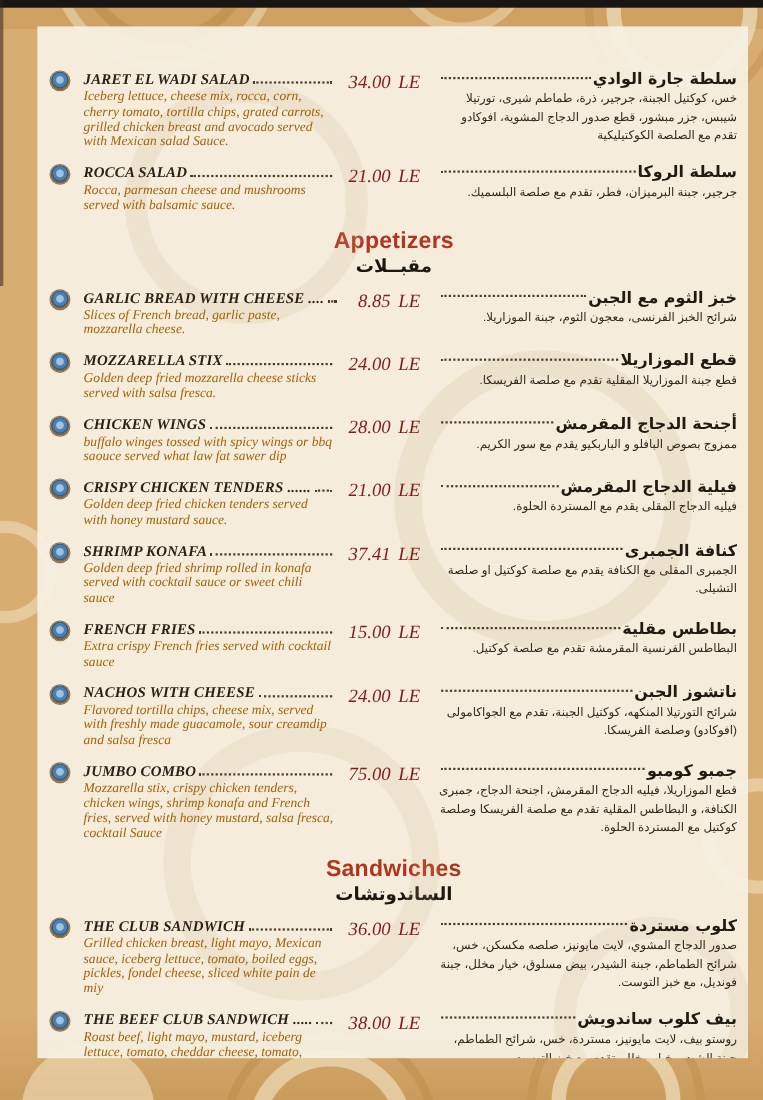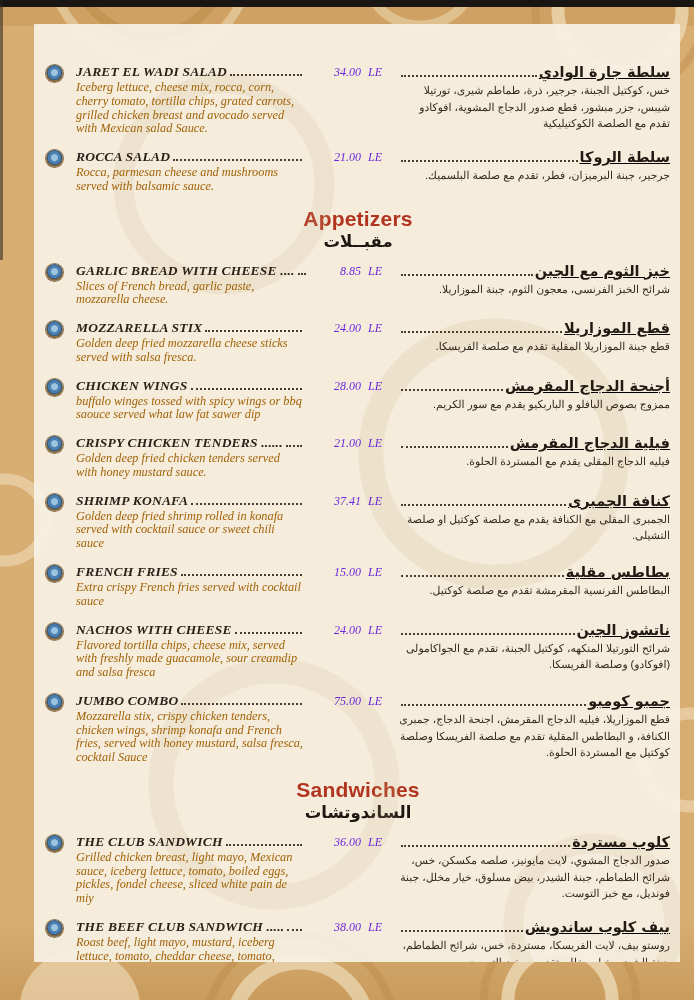--- a/index.html
+++ b/index.html
@@ -49,25 +49,25 @@
     box-shadow:0 0 0 1px #55board,#0000; box-shadow:0 0 0 1px rgba(90,66,32,.7);
   }
   .en-text { min-width:0; }
   .title-row { display:flex; align-items:baseline; }
   .t-en {
     font-weight:bold; font-style:italic; font-size:13.5px; color:#2b2118;
     letter-spacing:.2px; white-space:nowrap;
   }
   .leader { flex:1; border-bottom:2px dotted #4a3c2c; margin:0 2px 3px 3px; min-width:8px; }
   .d-en { font-style:italic; font-size:12.3px; line-height:1.12; color:#a16207; margin-top:1px; }
-  .col-price { text-align:right; font-style:italic; font-size:12px; color:#6d28d9; padding-top:1px; white-space:nowrap; }
+  .col-price { text-align:right; font-style:italic; font-size:17px; color:#7f1d1d; padding-top:1px; white-space:nowrap; }
   .p-cur { margin-left:7px; }
 
   .col-ar { flex:1; direction:rtl; text-align:right; padding-left:2px; }
-  .ar-title-row { display:flex; align-items:flex-end;text-decoration:underline; }
+  .ar-title-row { display:flex; align-items:center; }
   .t-ar {
     font-family:"DejaVu Sans", sans-serif; font-weight:bold; font-size:14.5px;
     color:#211a12; white-space:nowrap;
   }
   .d-ar {
     font-family:Liberation Sans, sans-serif; font-size:10.8px; line-height:1.55;
     color:#32281c; margin-top:2px;
   }
 
   .sec-header { text-align:center; margin:4px 0 12px 0; padding-left:0; }
@@ -362,18 +362,18 @@
       </div>
       <div class="col-price">
         <span class="p-val">38.00</span><span class="p-cur">LE</span>
       </div>
     </div>
     <div class="col-ar">
       <div class="ar-title-row">
         <span class="t-ar">بيف كلوب ساندويش</span>
         <span class="leader"></span>
       </div>
-      <div class="d-ar">روستو بيف، لايت الفريسكا، مستردة، خس، شرائح الطماطم، جبنة الشيدر، خيار مخلل، تقدم مع خبز التوست</div>
+      <div class="d-ar">روستو بيف، لايت مايونيز، مستردة، خس، شرائح الطماطم، جبنة الشيدر، خيار مخلل، تقدم مع خبز التوست</div>
     </div>
   </div>
 
 </main>
 </div>
 
 </body></html>

